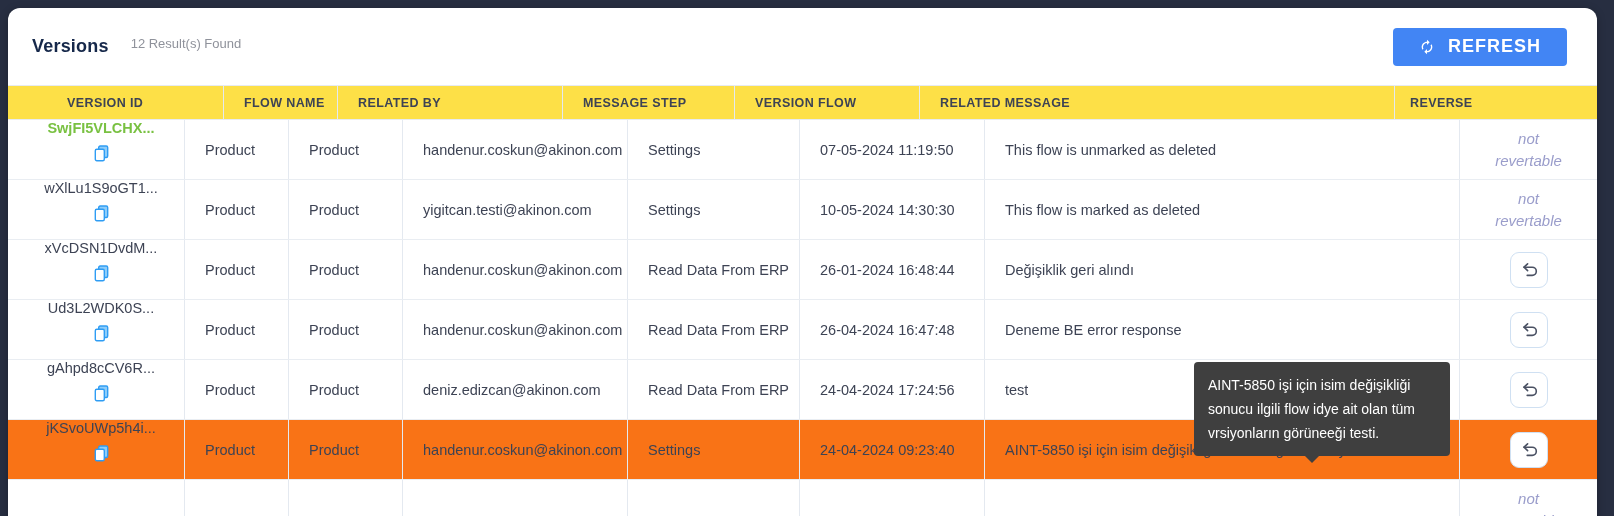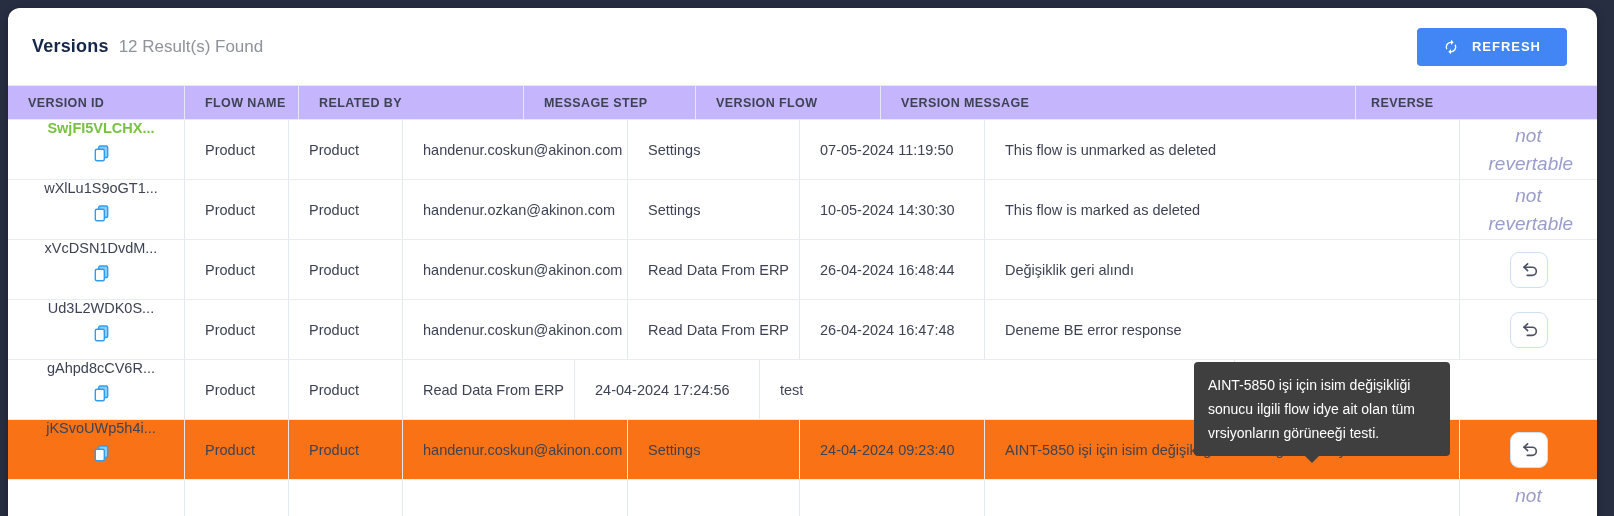--- a/index.html
+++ b/index.html
@@ -20,43 +20,44 @@
     overflow: hidden;
   }
   
   .card-header {
     height: 77px;
     display: flex;
     align-items: center;
     justify-content: space-between;
     padding: 0 30px 0 24px;
   }
-  .title-group { display: flex; align-items: center; gap: 10px; }
+  .title-group { display: flex; align-items: flex-start; gap: 22px; }
   .page-title {
     font-size: 18px; font-weight: 700; color: #16284a; letter-spacing: .2px;
   }
-  .result-count { font-size: 17px; color: #8f929b; }
+  .result-count { font-size: 13px; color: #8f929b; }
   .refresh-btn {
     display: flex; align-items: center; gap: 13px;
     height: 38px; padding: 0 26px;
     background: #4285f4; color: #ffffff;
     border: none; border-radius: 4px;
     font-family: "Liberation Sans", sans-serif;
-    font-size: 13px; font-weight: 700; letter-spacing: 1px;
+    font-size: 18px; font-weight: 700; letter-spacing: 1px;
     cursor: pointer;
   }
   .refresh-btn svg { display: block; }
   
   .tbl { width: 100%; }
   .tr { display: flex; width: 100%; }
   .thead {
     height: 35px;
-    background: #c4b5fd;
+    background: #fde047;
     border-top: 1px solid #e7ebf0;
     border-bottom: 1px solid #e7ebf0;
+    padding-left: 39px;
   }
   .th, .td {
     display: flex; align-items: center;
     padding: 0 10px 0 20px;
     border-right: 1px solid #e4e9f0;
     overflow: hidden;
   }
   .th:last-child, .td:last-child { border-right: none; }
   .th {
     font-size: 12.5px; font-weight: 700; color: #3d4354; letter-spacing: .4px;
@@ -80,21 +81,21 @@
   .c4 { width: 172px; }
   .c5 { width: 185px; }
   .c6 { width: 475px; }
   .c7 { width: 137px; flex: 1; justify-content: center; padding: 0; }
   .ver-cell { gap: 9px; flex-direction: column; }
   .ver-text { overflow: hidden; text-overflow: ellipsis; }
   .ver-text.green { color: #79c142; font-weight: 700; }
   .copy-icon { flex: 0 0 auto; cursor: pointer; display: flex; }
   .msg-text { overflow: hidden; text-overflow: ellipsis; }
   .not-revertable {
-    font-size: 19px; font-style: italic; color: #9a9dcb;
+    font-size: 15px; font-style: italic; color: #9a9dcb;
     width: 80px; text-align: center; line-height: 1.45;
     white-space: normal;
   }
   .reverse-btn {
     width: 38px; height: 36px;
     background: #ffffff;
     border: 1px solid #cfe0f2;
     border-radius: 9px;
     display: flex; align-items: center; justify-content: center;
     cursor: pointer;
@@ -140,21 +141,21 @@
     </button>
   </div>
 
   <div class="tbl">
     <div class="tr thead">
       <div class="th c0">VERSION ID</div>
       <div class="th c2">FLOW NAME</div>
       <div class="th c3">RELATED BY</div>
       <div class="th c4">MESSAGE STEP</div>
       <div class="th c5">VERSION FLOW</div>
-      <div class="th c6">VERSION MESSAGE</div>
+      <div class="th c6">RELATED MESSAGE</div>
       <div class="th c7" style="justify-content:flex-start;padding-left:15px;">REVERSE</div>
     </div>
     <div>
         <div class="tr row">
     <div class="td c0 ver-cell">
       <span class="ver-text green">SwjFI5VLCHX...</span>
       <span class="copy-icon">
         <svg width="15" height="17" viewBox="0 0 15 17">
           <rect x="4.7" y="1" width="9" height="11.5" rx="1.5" fill="#8ecdfa" stroke="#2f9df4" stroke-width="1.4"></rect>
           <rect x="1.3" y="4.3" width="9" height="11.5" rx="1.5" fill="#ffffff" stroke="#2f9df4" stroke-width="1.4"></rect>
@@ -179,21 +180,21 @@
       <span class="ver-text">wXlLu1S9oGT1...</span>
       <span class="copy-icon">
         <svg width="15" height="17" viewBox="0 0 15 17">
           <rect x="4.7" y="1" width="9" height="11.5" rx="1.5" fill="#8ecdfa" stroke="#2f9df4" stroke-width="1.4"></rect>
           <rect x="1.3" y="4.3" width="9" height="11.5" rx="1.5" fill="#ffffff" stroke="#2f9df4" stroke-width="1.4"></rect>
         </svg>
       </span>
     </div>
     <div class="td c1">Product</div>
     <div class="td c2">Product</div>
-    <div class="td c3">handenur.ozkan@akinon.com</div>
+    <div class="td c3">yigitcan.testi@akinon.com</div>
     <div class="td c4">Settings</div>
     <div class="td c5">10-05-2024 14:30:30</div>
     <div class="td c6">
             <span class="msg-text">This flow is marked as deleted</span>
           </div>
     <div class="td c7">
       <span class="not-revertable">not revertable</span>
 
     </div>
   </div>
@@ -204,21 +205,21 @@
         <svg width="15" height="17" viewBox="0 0 15 17">
           <rect x="4.7" y="1" width="9" height="11.5" rx="1.5" fill="#8ecdfa" stroke="#2f9df4" stroke-width="1.4"></rect>
           <rect x="1.3" y="4.3" width="9" height="11.5" rx="1.5" fill="#ffffff" stroke="#2f9df4" stroke-width="1.4"></rect>
         </svg>
       </span>
     </div>
     <div class="td c1">Product</div>
     <div class="td c2">Product</div>
     <div class="td c3">handenur.coskun@akinon.com</div>
     <div class="td c4">Read Data From ERP</div>
-    <div class="td c5">26-04-2024 16:48:44</div>
+    <div class="td c5">26-01-2024 16:48:44</div>
     <div class="td c6">
             <span class="msg-text">Değişiklik geri alındı</span>
           </div>
     <div class="td c7">
 
       <button class="reverse-btn">
         <span style="display:flex;">
           <svg width="20" height="15" viewBox="0 0 20 15" fill="none" stroke="#4a5163" stroke-width="1.6" stroke-linecap="round" stroke-linejoin="round">
             <path d="M5 5.2 H13.2 a4.1 4.1 0 0 1 0 8.2 H8.2"></path>
             <path d="M8.6 1.8 L5 5.2 L8.6 8.6"></path>
@@ -262,20 +263,21 @@
       <span class="ver-text">gAhpd8cCV6R...</span>
       <span class="copy-icon">
         <svg width="15" height="17" viewBox="0 0 15 17">
           <rect x="4.7" y="1" width="9" height="11.5" rx="1.5" fill="#8ecdfa" stroke="#2f9df4" stroke-width="1.4"></rect>
           <rect x="1.3" y="4.3" width="9" height="11.5" rx="1.5" fill="#ffffff" stroke="#2f9df4" stroke-width="1.4"></rect>
         </svg>
       </span>
     </div>
     <div class="td c1">Product</div>
     <div class="td c2">Product</div>
+    <div class="td c3">deniz.edizcan@akinon.com</div>
     <div class="td c4">Read Data From ERP</div>
     <div class="td c5">24-04-2024 17:24:56</div>
     <div class="td c6">
             <span class="msg-text">test</span>
           </div>
     <div class="td c7">
 
       <button class="reverse-btn">
         <span style="display:flex;">
           <svg width="20" height="15" viewBox="0 0 20 15" fill="none" stroke="#4a5163" stroke-width="1.6" stroke-linecap="round" stroke-linejoin="round">

